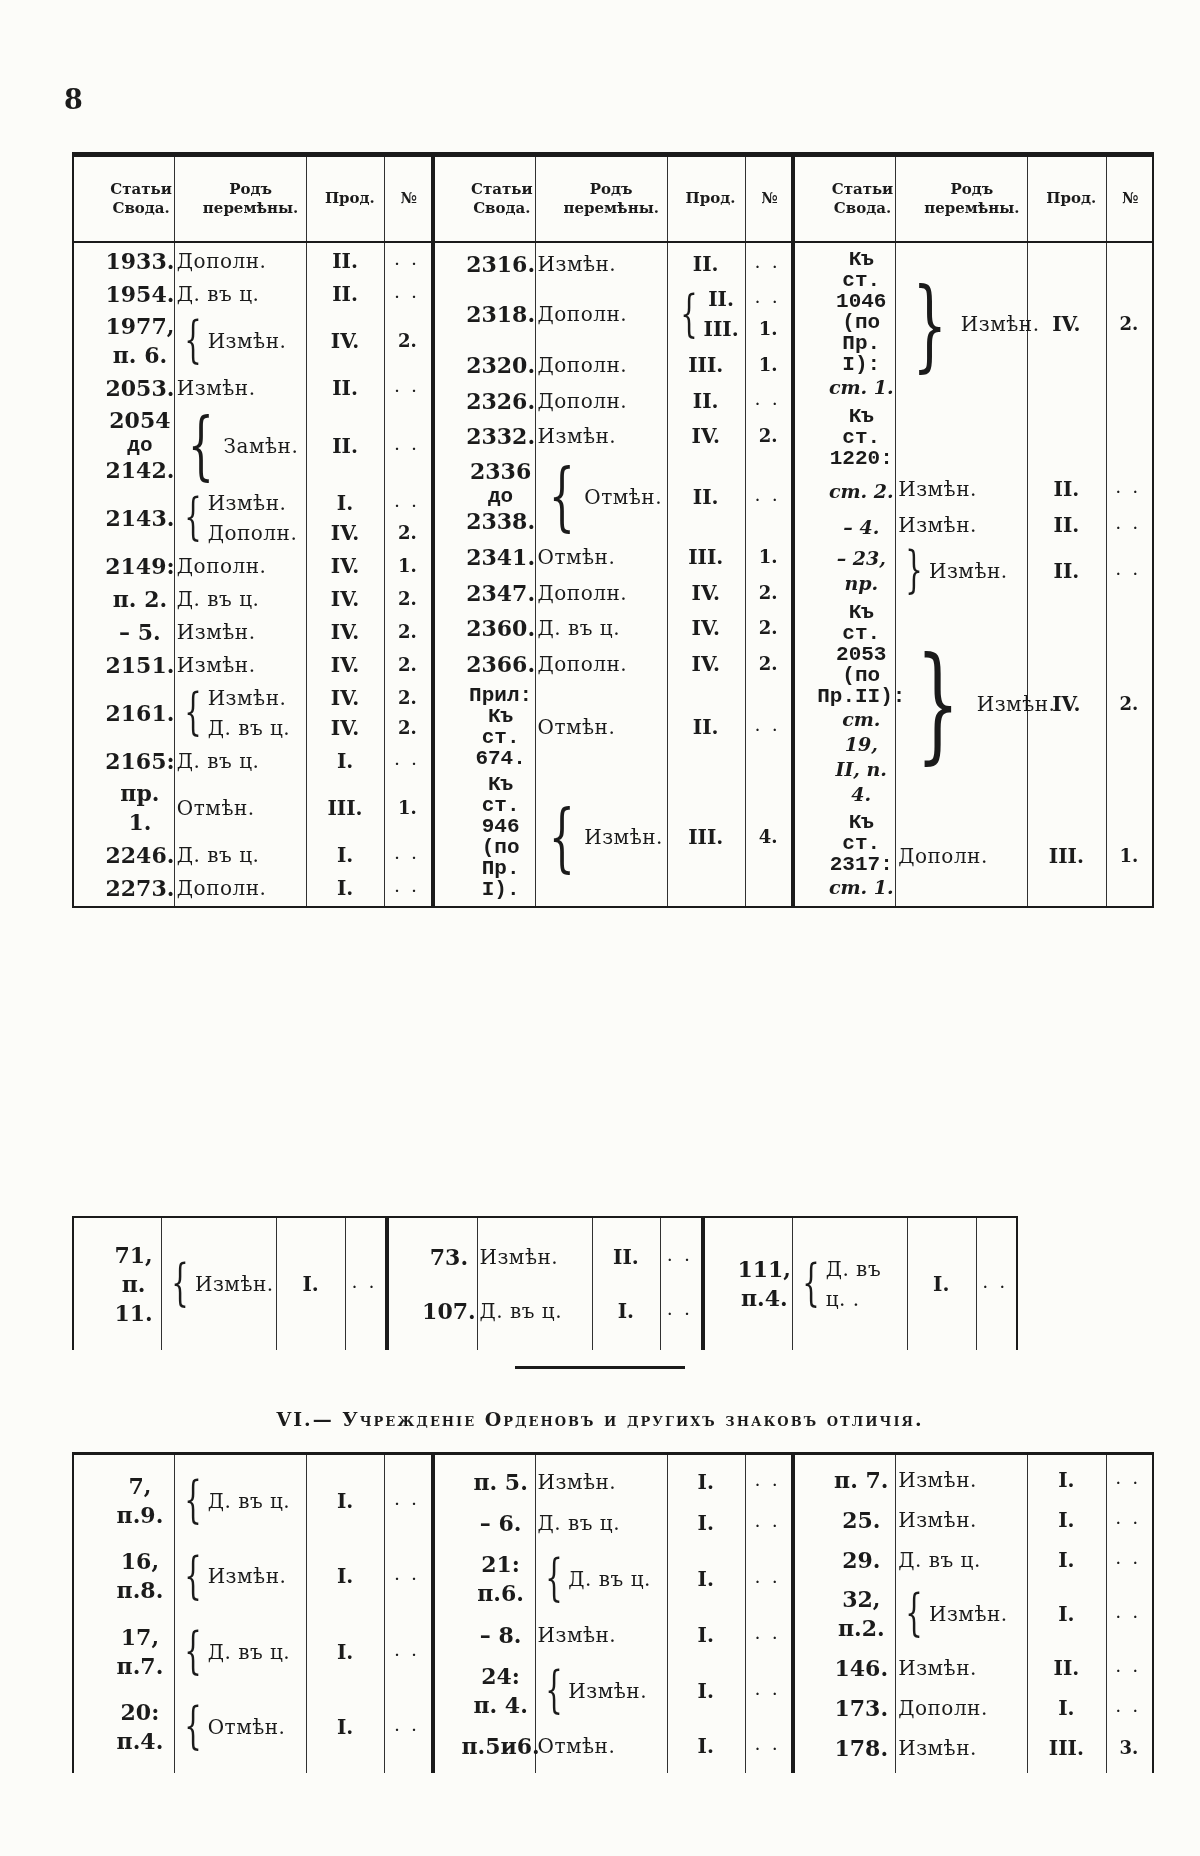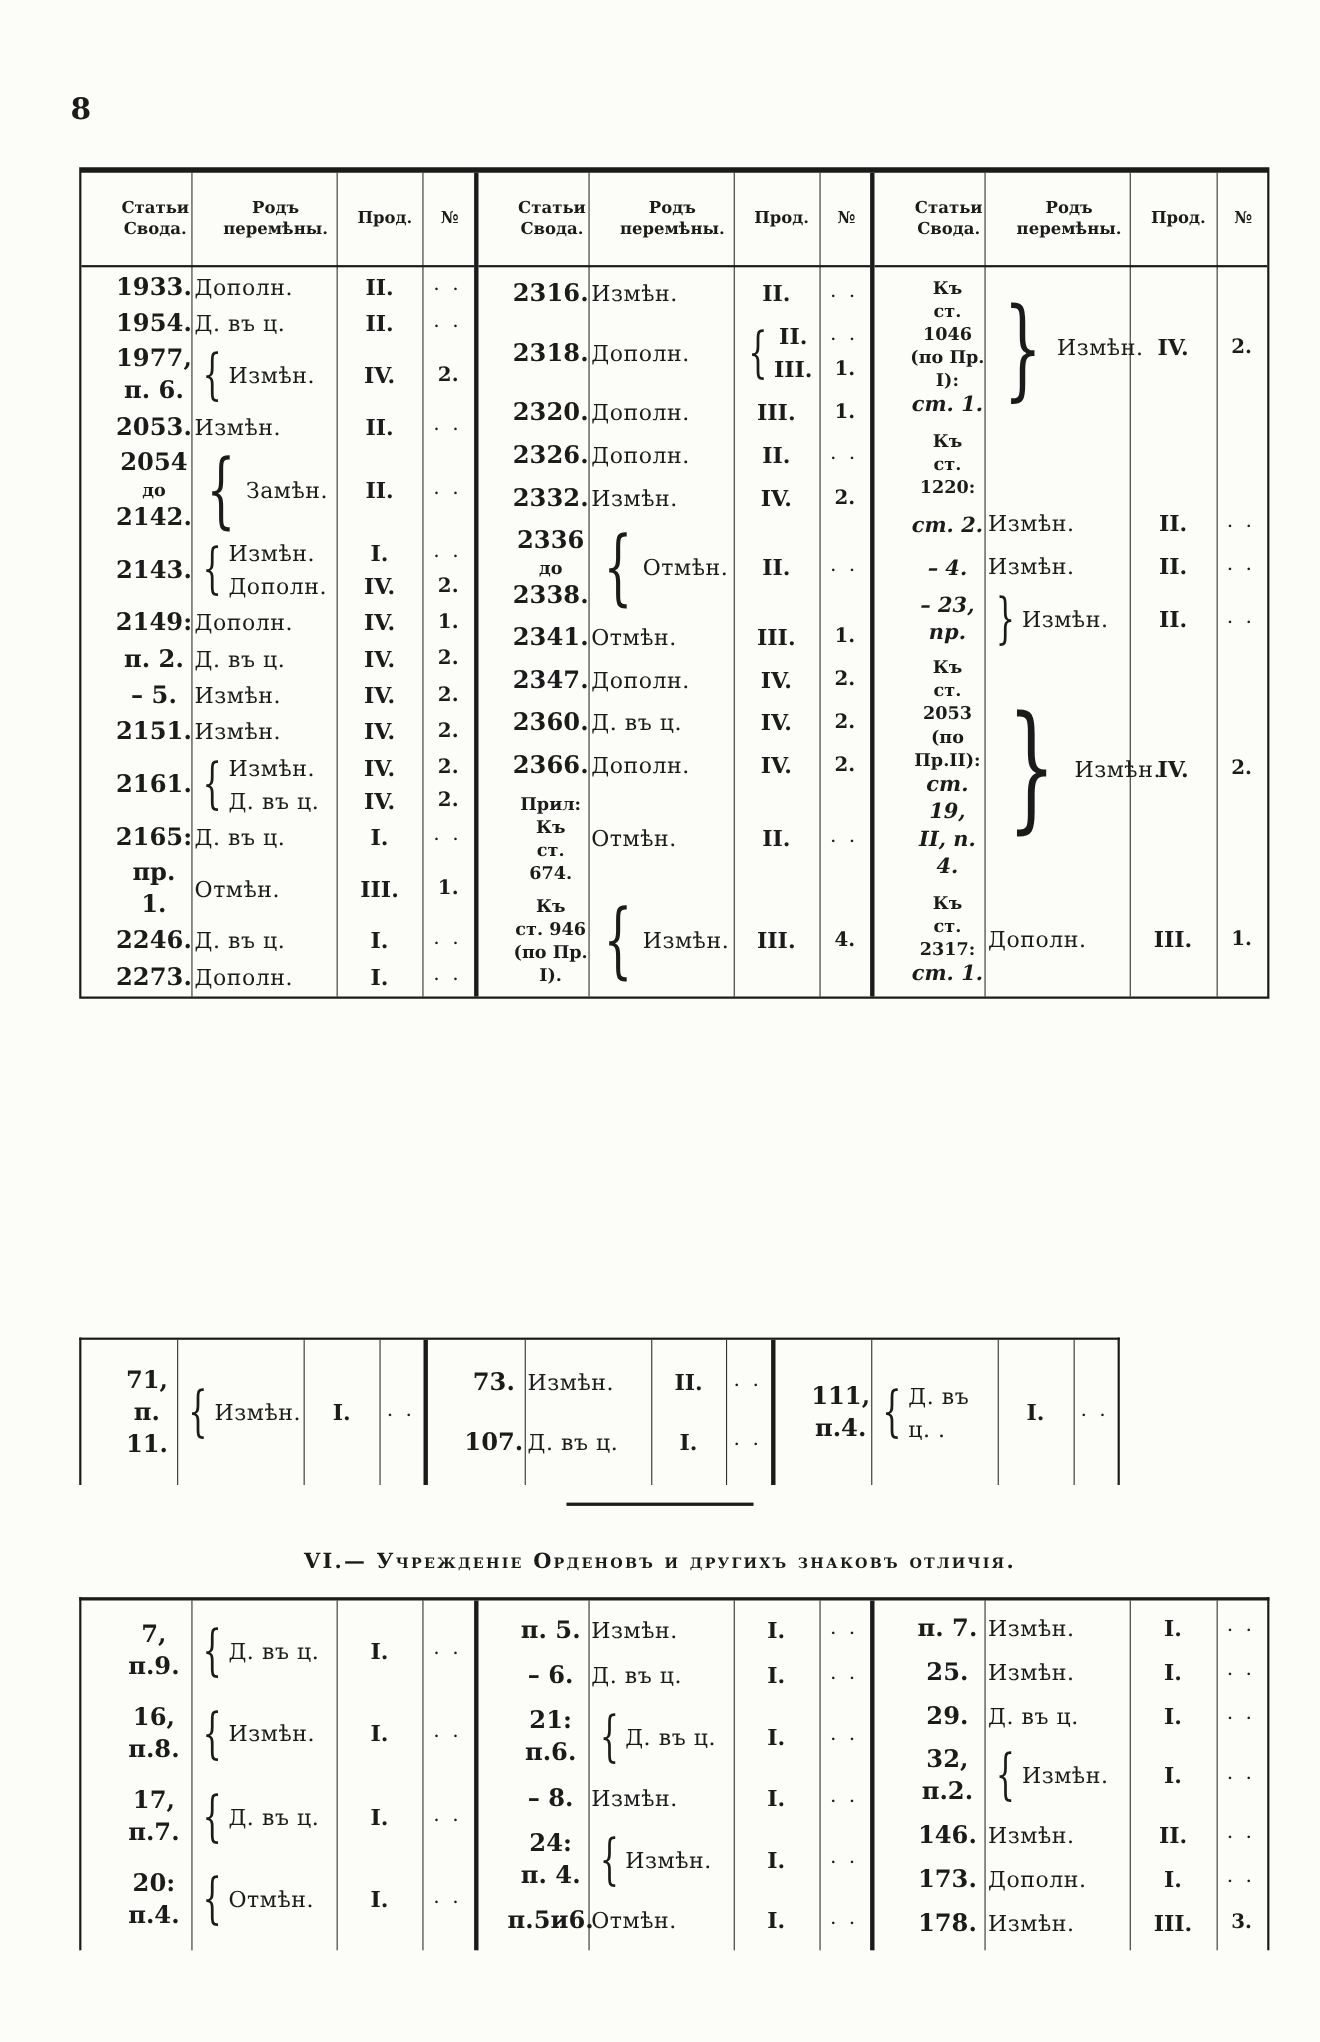--- a/index.html
+++ b/index.html
@@ -44,21 +44,21 @@
   .th {
     display:flex; align-items:center; justify-content:center;
     text-align:center; font-size:15px; font-weight:700;
     white-space:pre-line; line-height:1.3;
   }
   .tbody { display:flex; flex-direction:column; justify-content:space-evenly; }
   .trow  { align-items:center; }
   .cell  { display:flex; min-height:30px; }
   .c-a { flex-direction:column; justify-content:flex-end; align-items:center; text-align:center;padding-left:32px; }
   .al-big   { font-weight:700; font-size:22px; line-height:29px; }
-  .al-small { font-size:16px; line-height:21px; font-weight:600; }
+  .al-small { font-size:21px; line-height:21px; font-weight:600;font-family:Liberation Mono, monospace; }
   .al-it    { font-style:italic; font-weight:700; font-size:19px; line-height:25px; }
   .c-k { flex-direction:row; align-items:center; padding-left:3px; }
   .klines { display:flex; flex-direction:column; justify-content:center; }
   .kl { font-size:20px; font-weight:400; line-height:30px; letter-spacing:.5px; }
   .c-p { flex-direction:row; align-items:center; justify-content:center; }
   .plines { display:flex; flex-direction:column; }
   .pl { font-size:20px; font-weight:700; line-height:30px; text-align:center; }
   .c-n { flex-direction:column; justify-content:center; align-items:center; }
   .nl { font-size:18px; font-weight:700; line-height:30px; }
   .nl-dots { font-size:13px; letter-spacing:4px; }

